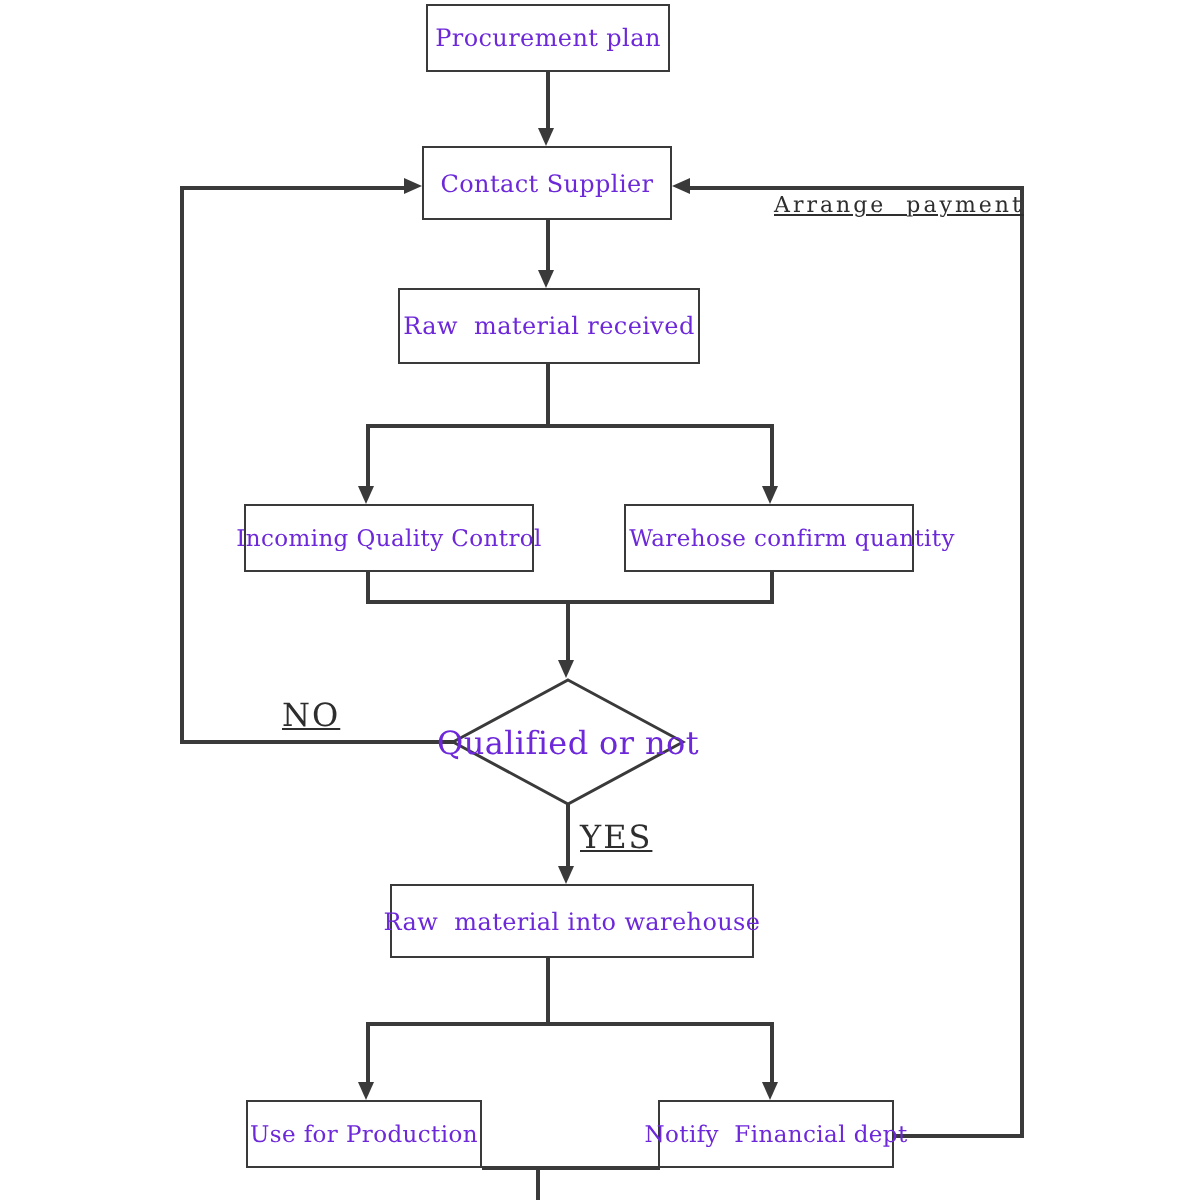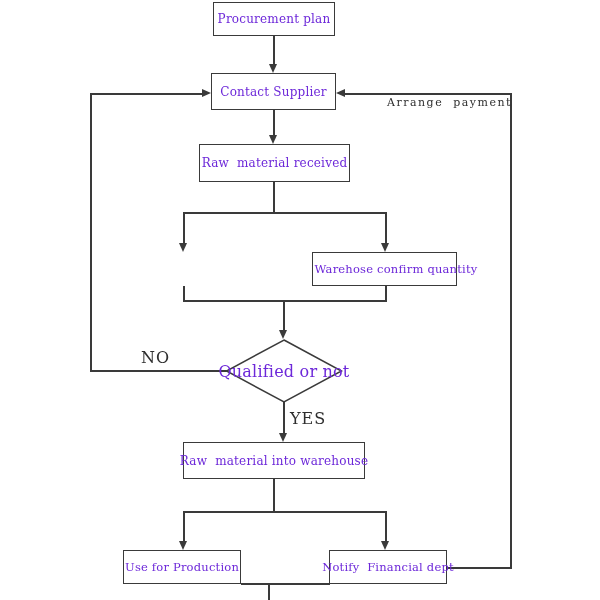--- a/index.html
+++ b/index.html
@@ -58,20 +58,21 @@
   .arrow-left {
     border-top: 4.5px solid transparent;
     border-bottom: 4.5px solid transparent;
     border-right: 9px solid #3a3a3a;
   }
   .edge-label {
     position: absolute;
     z-index: 3;
     white-space: pre;
     color: #2e2e2e;
+    text-decoration: underline;
   }
   .edge-label.big {
     font-size: 16px;
     letter-spacing: 1px;
   }
   .edge-label.small {
     font-size: 11px;
     letter-spacing: 1.5px;
   }
   #diamond-wrap {
@@ -150,33 +151,36 @@
   </div>
 
   <div class="node" style="left:211px; top:73px; width:125px; height:37px;">
     <span class="node-label">Contact Supplier</span>
   </div>
 
   <div class="node" style="left:199px; top:144px; width:151px; height:38px;">
     <span class="node-label">Raw  material received</span>
   </div>
 
+  <div class="node" style="left:122px; top:252px; width:145px; height:34px;">
+    <span class="node-label" style="font-size:11.5px;">Incoming Quality Control</span>
+  </div>
 
   <div class="node" style="left:312px; top:252px; width:145px; height:34px;padding-left:23px;">
     <span class="node-label" style="font-size:11.5px;">Warehose confirm quantity</span>
   </div>
 
   <div id="diamond-wrap">
     <svg width="118" height="64" viewBox="0 0 118 64">
       <polygon points="59,1 116.5,32 59,63 1.5,32" fill="#ffffff" stroke="#3a3a3a" stroke-width="1.5"></polygon>
     </svg>
     <div id="diamond-label" class="node-label">Qualified or not</div>
   </div>
 
-  <div class="node" style="left:183px; top:442px; width:182px; height:37px;">
+  <div class="node" style="left:195px; top:442px; width:182px; height:37px;">
     <span class="node-label">Raw  material into warehouse</span>
   </div>
 
   <div class="node" style="left:123px; top:550px; width:118px; height:34px;">
     <span class="node-label" style="font-size:11.5px;">Use for Production</span>
   </div>
 
   <div class="node" style="left:329px; top:550px; width:118px; height:34px;">
     <span class="node-label" style="font-size:11.5px;">Notify  Financial dept</span>
   </div>

